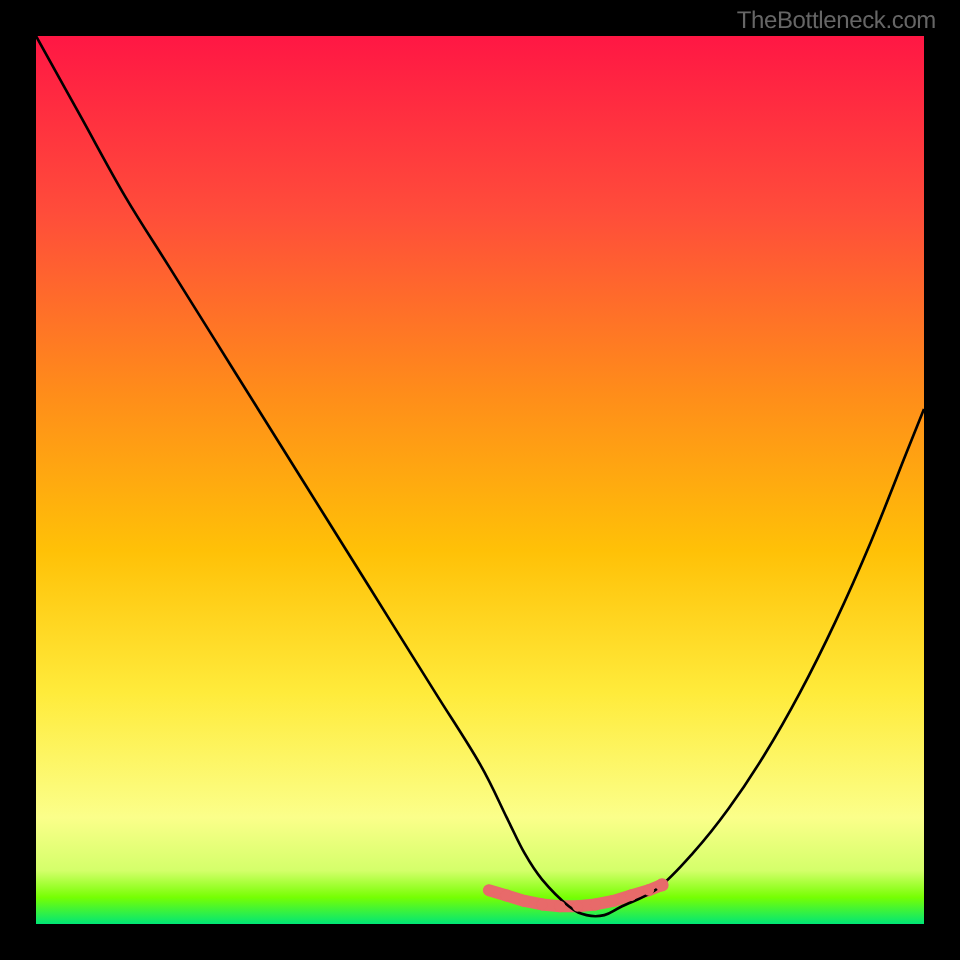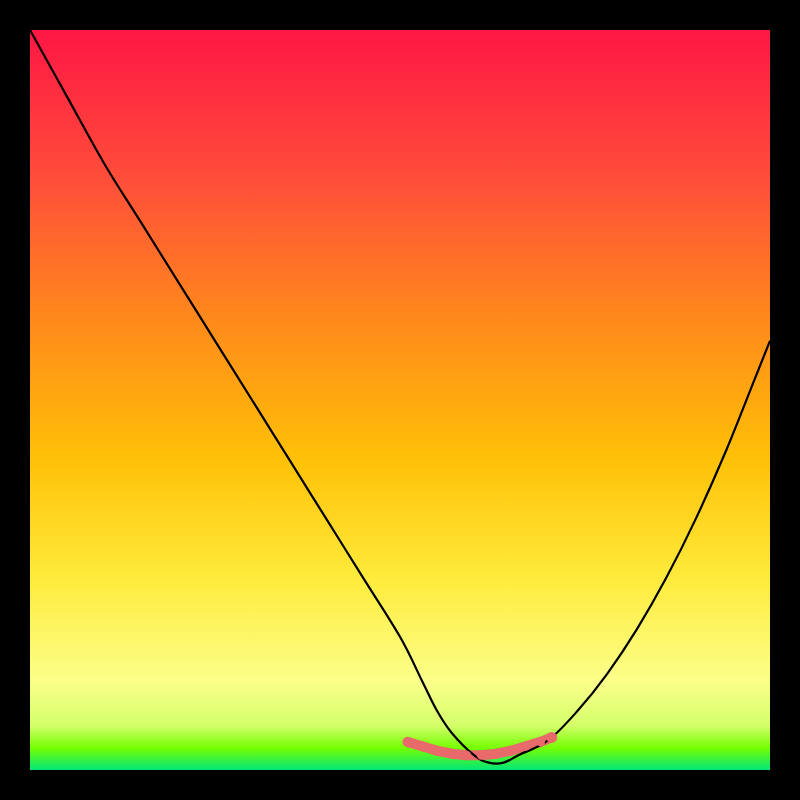--- a/index.html
+++ b/index.html
@@ -45,20 +45,21 @@
     font-family: Arial, Helvetica, sans-serif;
     font-size: 20px;
     font-weight: 500;
     letter-spacing: -0.3px;
   }
 </style>
 </head>
 <body>
 
 <div class="chart-container">
+  <div class="watermark">TheBottleneck.com</div>
   <div class="plot-area">
     <svg class="gradient-bg" viewBox="0 0 740 740" preserveAspectRatio="none">
       <defs>
         <linearGradient id="bg-grad" x1="0" y1="0" x2="0" y2="1">
             <stop offset="0%" stop-color="#ff1744"></stop>
             <stop offset="20%" stop-color="#ff4d3a"></stop>
             <stop offset="40%" stop-color="#ff8c1a"></stop>
             <stop offset="57.99999999999999%" stop-color="#ffc107"></stop>
             <stop offset="74%" stop-color="#ffeb3b"></stop>
             <stop offset="88%" stop-color="#fbff8a"></stop>

